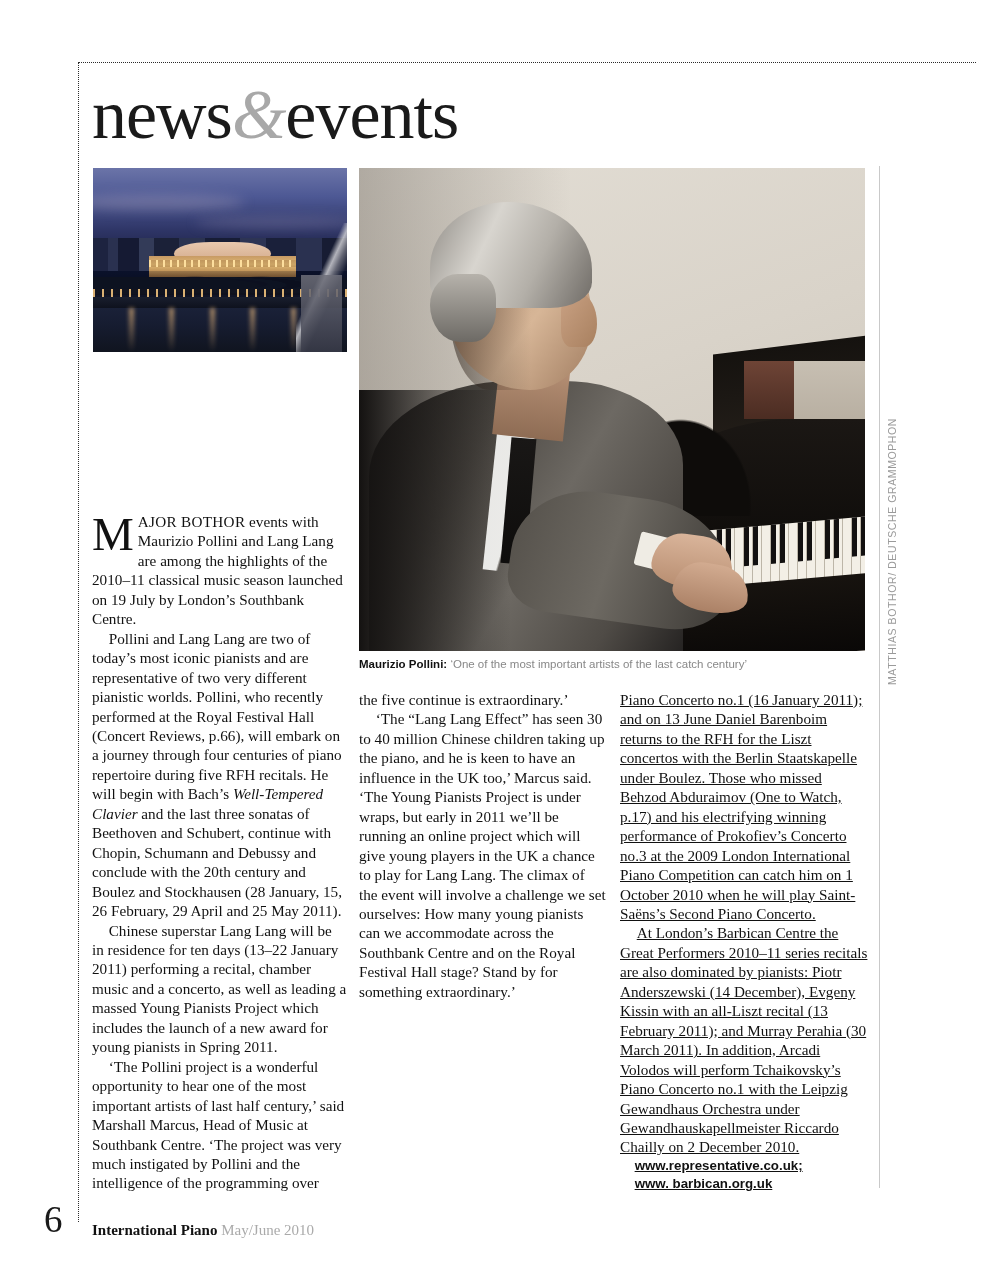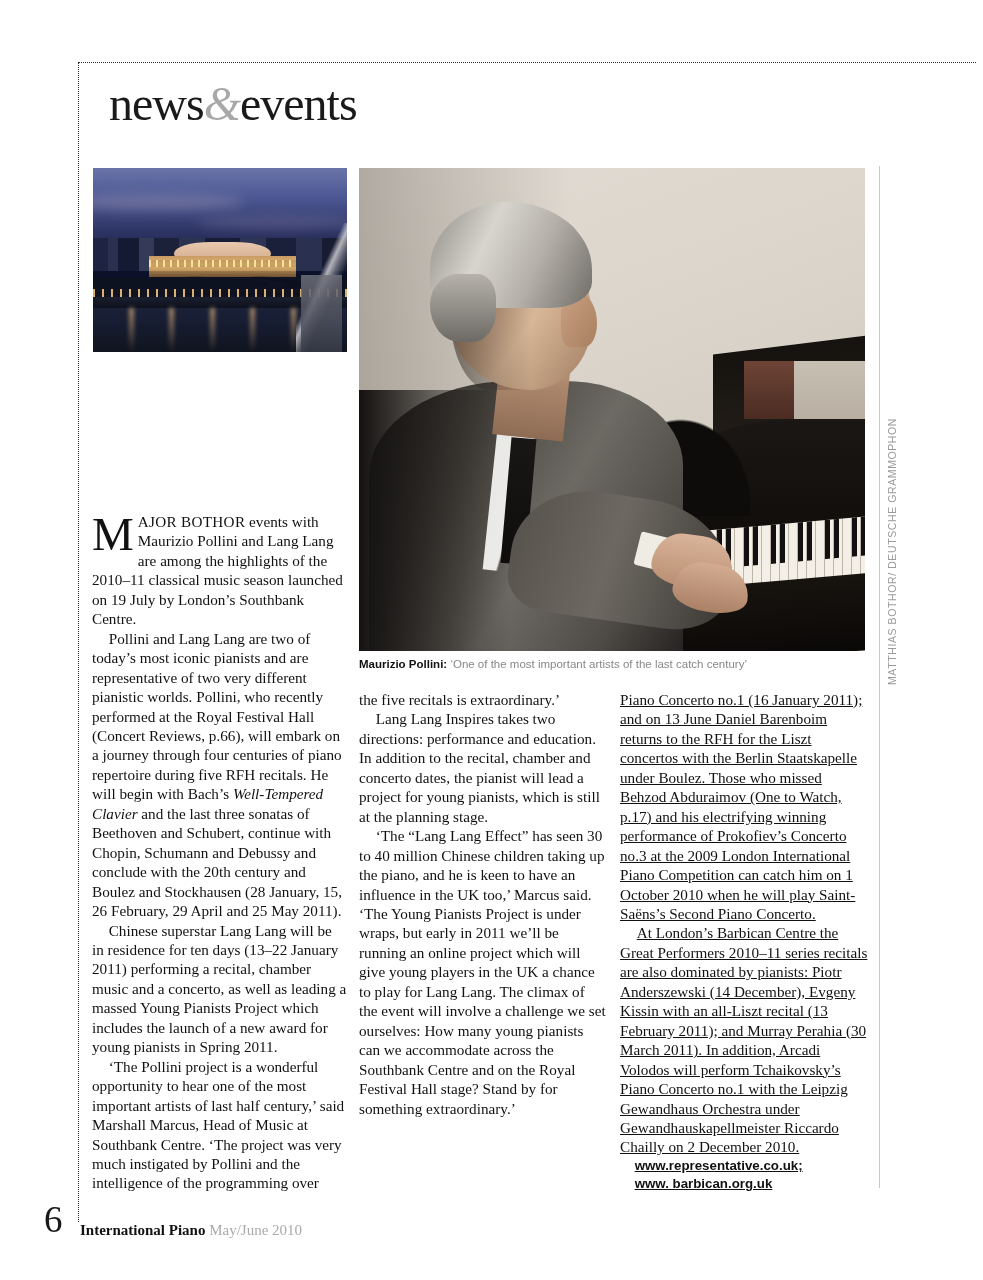--- a/index.html
+++ b/index.html
@@ -22,23 +22,23 @@
     border-left: 1px dotted #2b2b2b;
   }
   .border-top {
     position: absolute; left: 78px; top: 62px;
     width: 898px; height: 0;
     border-top: 1px dotted #2b2b2b;
   }
 
   
   .masthead {
-    position: absolute; left: 109px; top: 80px;
-    font-family: "Liberation Serif", serif;
-    font-size: 48px;
+    position: absolute; left: 92px; top: 80px;
+    font-family: "Liberation Serif", serif;
+    font-size: 70px;
     line-height: 1;
     letter-spacing: -1px;
     color: #1a1a1a;
     white-space: nowrap;
   }
   .masthead .amp { color: #a8a8a8; font-style: italic; font-family: "Liberation Serif", serif; }
 
   
   .thumb {
     position: absolute; left: 93px; top: 168px;
@@ -324,21 +324,21 @@
   }
 
   
   .folio {
     position: absolute; left: 44px; top: 1198px;
     font-family: "Liberation Serif", serif;
     font-size: 37px;
     color: #1a1a1a;
   }
   .footer-text {
-    position: absolute; left: 80px; top: 1222px;
+    position: absolute; left: 92px; top: 1222px;
     font-family: "Liberation Serif", serif;
     font-size: 15px;
     color: #aaa;
   }
   .footer-text b { color: #111; font-weight: bold; }
 </style>
 </head>
 <body>
 
 <div class="page">
@@ -409,22 +409,21 @@
   <div class="col col1">
     <p class="first">
       <span class="dropcap">M</span><span class="smallcaps">AJOR BOTHOR</span><span> events with Maurizio Pollini and Lang Lang are among the highlights of the 2010–11 classical music season launched on 19 July by London’s Southbank Centre.</span>
     </p>
     <p><span>Pollini and Lang Lang are two of today’s most iconic pianists and are representative of two very different pianistic worlds. Pollini, who recently performed at the Royal Festival Hall (Concert Reviews, p.66), will embark on a journey through four centuries of piano repertoire during five RFH recitals. He will begin with Bach’s </span><i>Well-Tempered Clavier</i><span> and the last three sonatas of Beethoven and Schubert, continue with Chopin, Schumann and Debussy and conclude with the 20th century and Boulez and Stockhausen (28 January, 15, 26 February, 29 April and 25 May 2011).</span></p>
     <p>Chinese superstar Lang Lang will be in residence for ten days (13–22 January 2011) performing a recital, chamber music and a concerto, as well as leading a massed Young Pianists Project which includes the launch of a new award for young pianists in Spring 2011.</p>
     <p>‘The Pollini project is a wonderful opportunity to hear one of the most important artists of last half century,’ said Marshall Marcus, Head of Music at Southbank Centre. ‘The project was very much instigated by Pollini and the intelligence of the programming over</p>
   </div>
 
   <div class="col col2">
-    <p class="first">the five recitals is extraordinary.’</p>
-    <p>Lang Lang Inspires takes two directions: performance and education. In addition to the recital, chamber and concerto dates, the pianist will lead a project for young pianists, which is still at the planning stage.</p>
+    <p class="first">the five continue is extraordinary.’</p>
     <p>‘The “Lang Lang Effect” has seen 30 to 40 million Chinese children taking up the piano, and he is keen to have an influence in the UK too,’ Marcus said. ‘The Young Pianists Project is under wraps, but early in 2011 we’ll be running an online project which will give young players in the UK a chance to play for Lang Lang. The climax of the event will involve a challenge we set ourselves: How many young pianists can we accommodate across the Southbank Centre and on the Royal Festival Hall stage? Stand by for something extraordinary.’</p>
   </div>
 
   <div class="col col3">
     <p class="first">Piano Concerto no.1 (16 January 2011); and on 13 June Daniel Barenboim returns to the RFH for the Liszt concertos with the Berlin Staatskapelle under Boulez. Those who missed Behzod Abduraimov (One to Watch, p.17) and his electrifying winning performance of Prokofiev’s Concerto no.3 at the 2009 London International Piano Competition can catch him on 1 October 2010 when he will play Saint-Saëns’s Second Piano Concerto.</p>
     <p>At London’s Barbican Centre the Great Performers 2010–11 series recitals are also dominated by pianists: Piotr Anderszewski (14 December), Evgeny Kissin with an all-Liszt recital (13 February 2011); and Murray Perahia (30 March 2011). In addition, Arcadi Volodos will perform Tchaikovsky’s Piano Concerto no.1 with the Leipzig Gewandhaus Orchestra under Gewandhauskapellmeister Riccardo Chailly on 2 December 2010.</p>
     <p class="url">www.representative.co.uk;</p>
     <p class="url">www. barbican.org.uk</p>
   </div>
 

